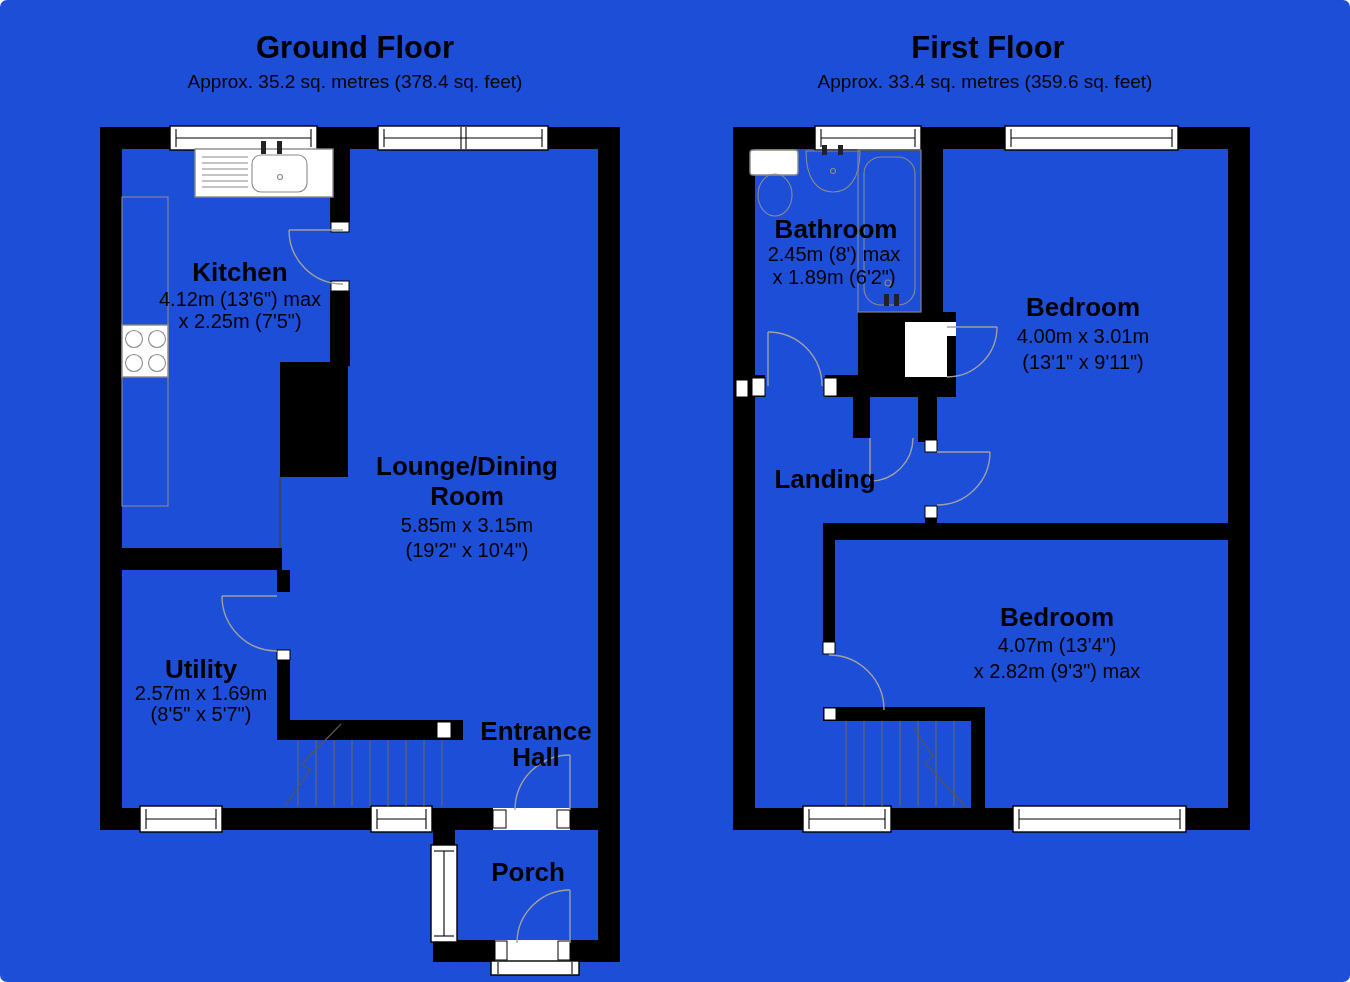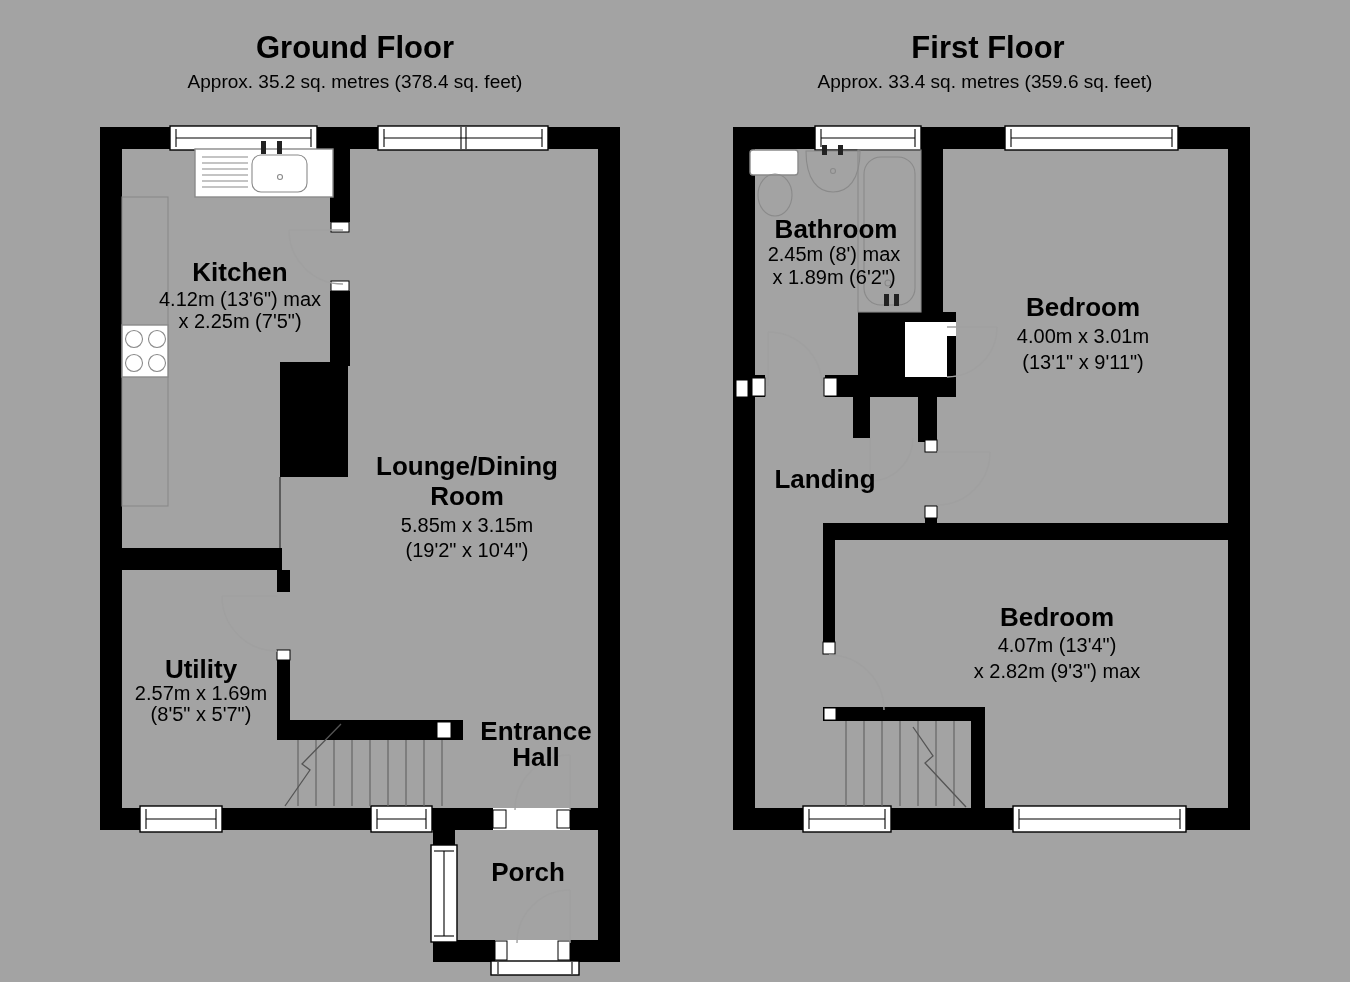--- a/index.html
+++ b/index.html
@@ -1,16 +1,16 @@
 <!DOCTYPE html>
 <html><head>
 <meta charset="utf-8">
 <style>
   html,body{margin:0;padding:0;background:#ffffff;}
-  #stage{position:relative;width:1350px;height:982px;background:#a3a3a3;overflow:hidden;}
+  #stage{position:relative;width:1350px;height:982px;background:#1d4ed8;overflow:hidden;border-radius:7px;}
   svg{display:block;}
   .wall{fill:#000000;stroke:none;}
   .cut{fill:#ffffff;stroke:none;}
   .win{fill:#ffffff;stroke:#000000;stroke-width:1.4;}
   .winline{stroke:#000000;stroke-width:1.1;fill:none;}
   .jamb{fill:#ffffff;stroke:#000000;stroke-width:1;}
   .door{stroke:#a0a0a0;stroke-width:1.4;fill:none;}
   .fix{stroke:#8a8a8a;stroke-width:1.4;fill:#ffffff;}
   .fixthin{stroke:#8a8a8a;stroke-width:1.1;fill:none;}
   .fixd{fill:#222222;stroke:none;}

